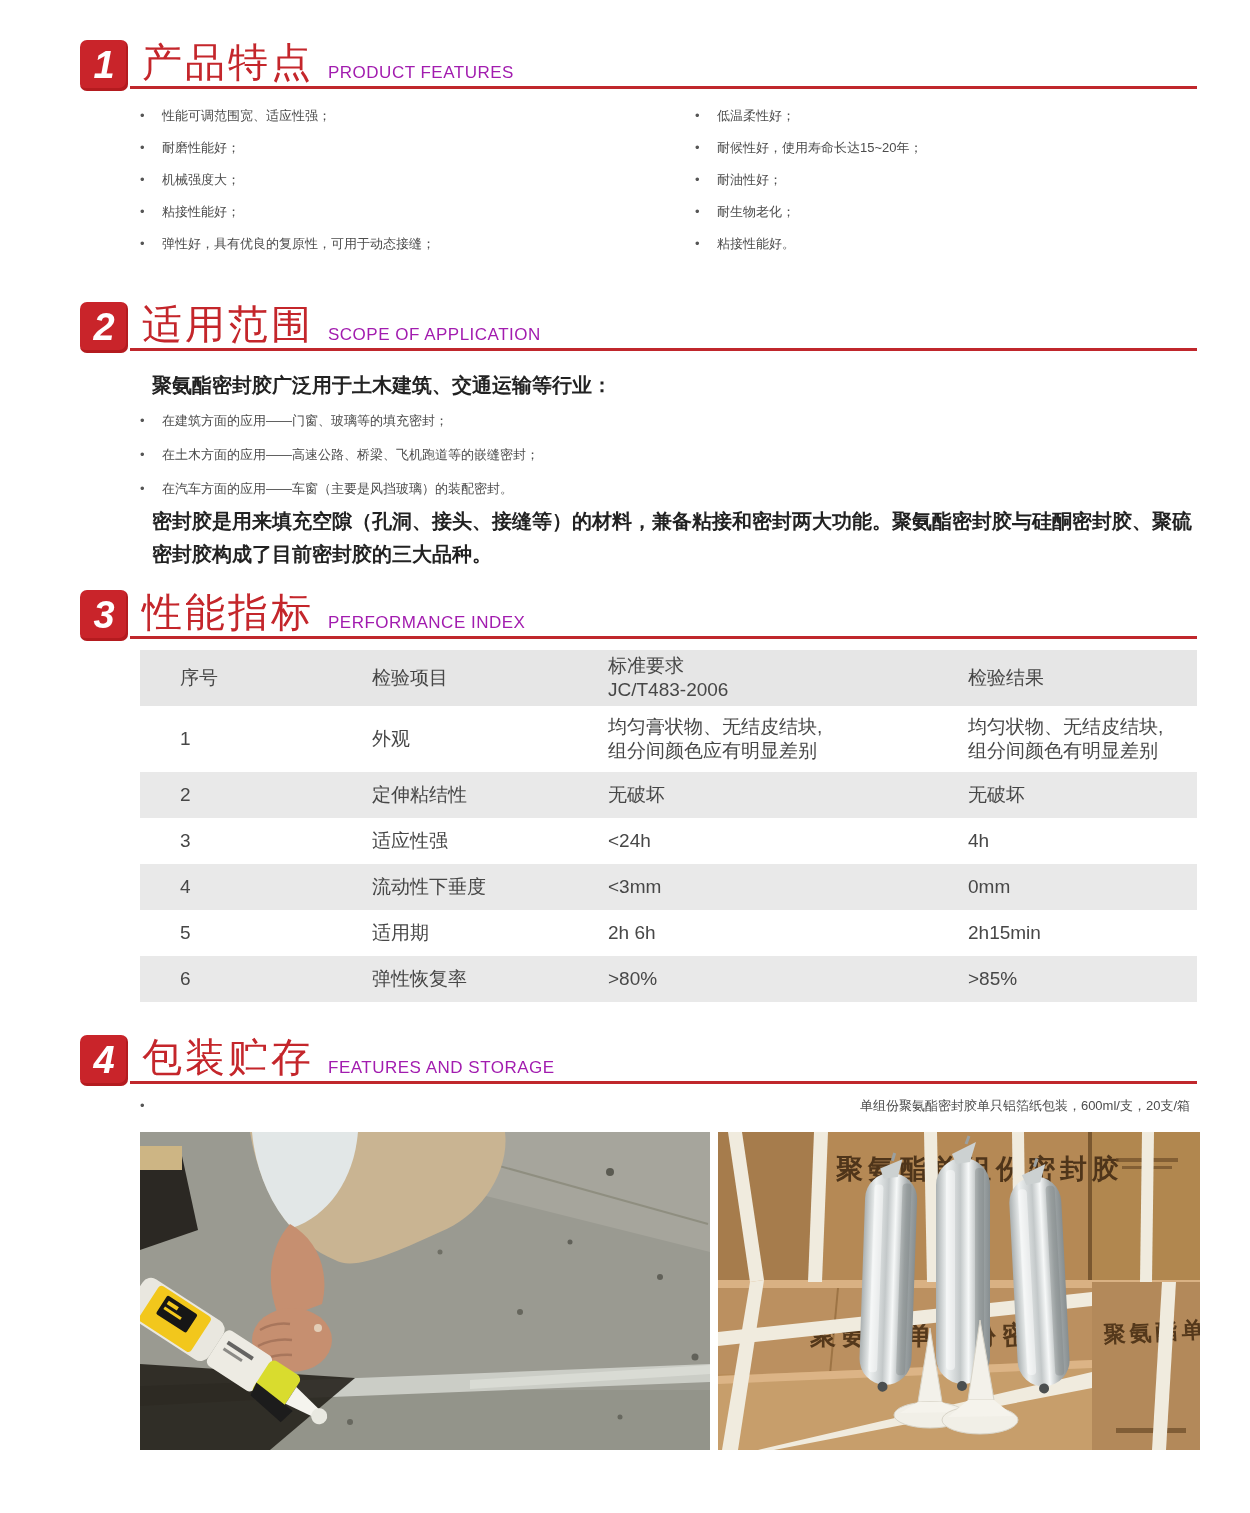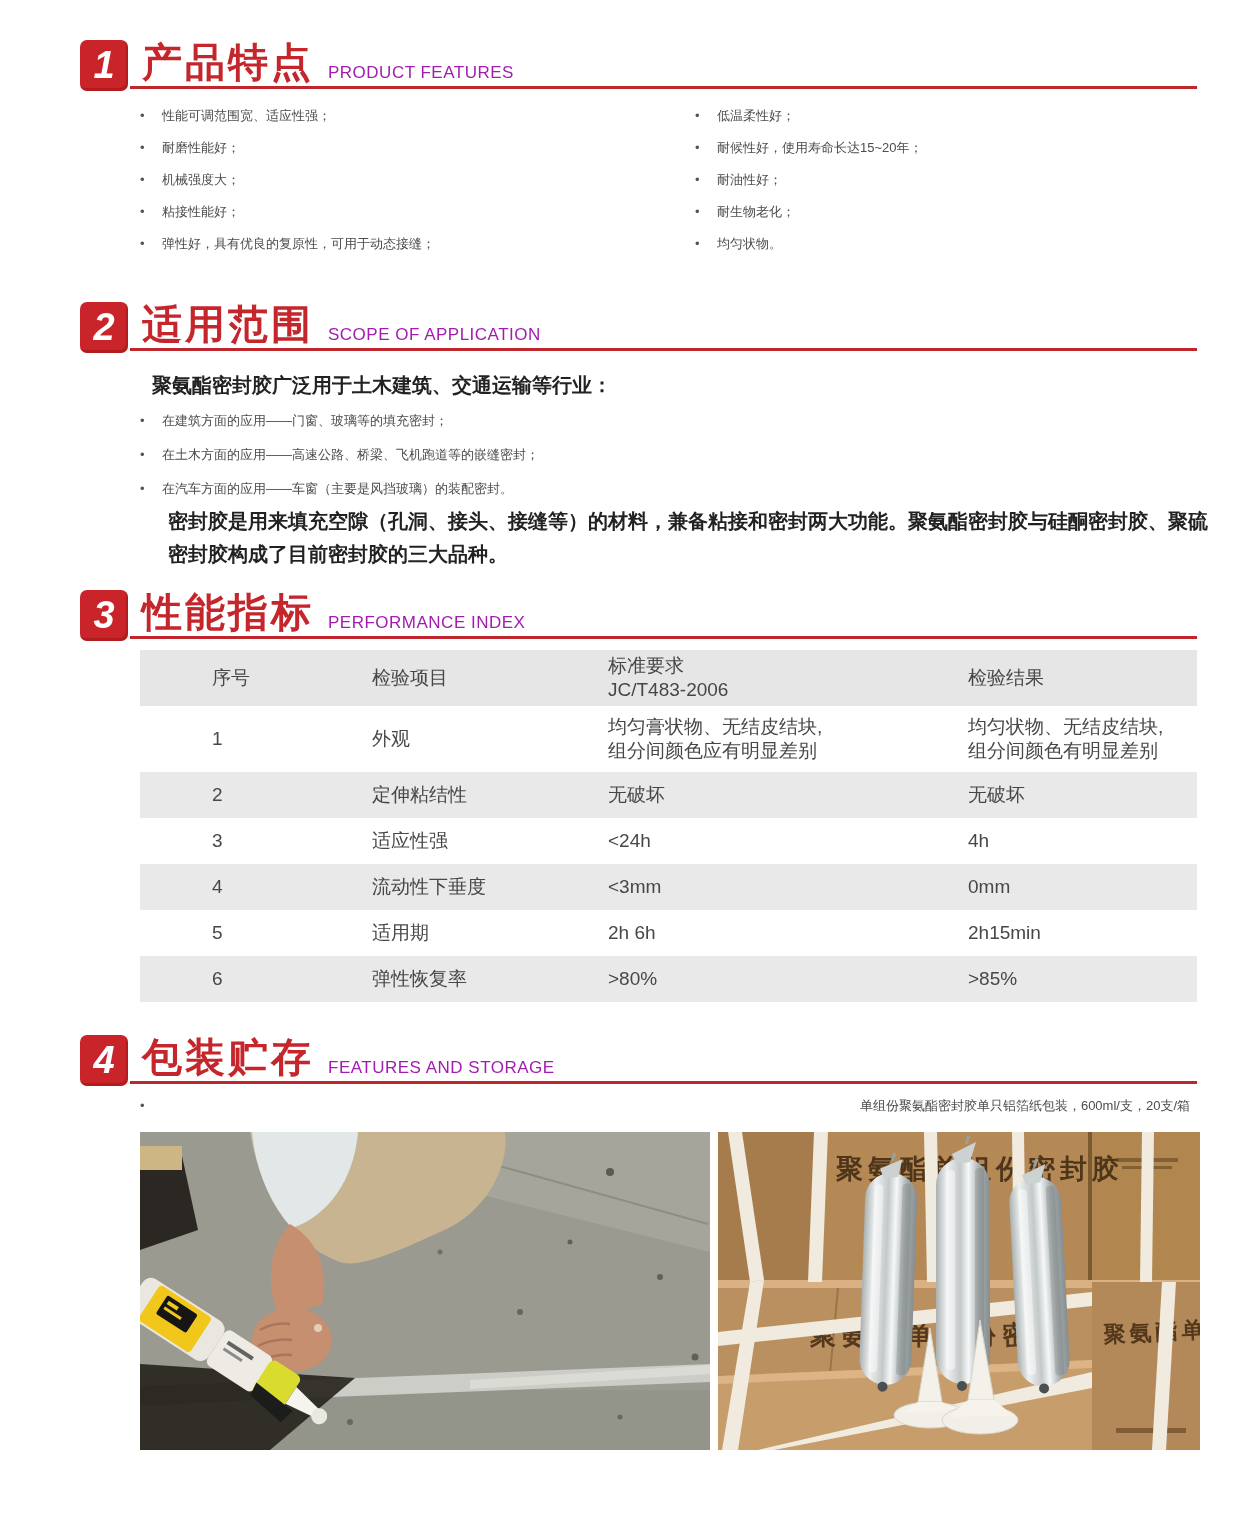--- a/index.html
+++ b/index.html
@@ -10,41 +10,41 @@
   }
   .sec-header{position:absolute;left:0;width:1250px;height:56px;}
   .badge{
     position:absolute;left:80px;top:0;width:48px;height:51px;
     background:#c9242a;border-radius:7px;color:#fff;
     font-style:italic;font-weight:bold;font-size:38px;
     display:flex;align-items:center;justify-content:center;
     box-shadow:inset -2px -3px 0 rgba(120,0,0,.25);
   }
   .title-row{position:absolute;left:142px;top:0;display:flex;align-items:flex-end;}
-  .title-zh{color:#c4262b;font-size:40px;font-weight:bold;letter-spacing:3px;line-height:44px;}
+  .title-zh{color:#c4262b;font-size:40px;font-weight:normal;letter-spacing:3px;line-height:44px;}
   .title-en{color:#a21caf;font-size:17px;font-weight:normal;letter-spacing:.5px;line-height:17px;margin:0 0 3px 14px;}
   .underline{position:absolute;left:130px;width:1067px;top:46px;height:3px;background:#c0272c;}
 
   .bullet-list{position:absolute;margin:0;padding:0;list-style:none;}
   .bullet-list li{position:relative;padding-left:22px;font-size:13px;color:#4c4c4c;}
   .bullet-list li::before{content:"•";position:absolute;left:0;top:0;color:#555;}
   .lh32 li{line-height:32px;}
   .lh34 li{line-height:34px;}
 
   .bold-line{position:absolute;font-size:20px;font-weight:bold;color:#222;}
-  .closing{width:1046px;line-height:33px;margin-left:16px;}
+  .closing{width:1046px;line-height:33px;}
 
   .ptable{position:absolute;left:140px;top:650px;width:1057px;font-size:19px;color:#474747;}
   .trow{display:grid;grid-template-columns:232px 236px 360px 229px;align-items:center;}
   .trow.gray{background:#e9e9e9;}
   .thead{height:56px;background:#e6e6e6;}
   .r-tall{height:66px;}
   .r-std{height:46px;}
   .cell{line-height:24px;}
-  .cell.c1{padding-left:72px;}
+  .cell.c1{padding-left:40px;}
   .two-line div{white-space:nowrap;}
 
   .photo{position:absolute;top:1132px;height:318px;}
   .photo svg{display:block;}
   #photo-left{left:140px;width:570px;}
   #photo-right{left:718px;width:482px;}
 </style>
 </head>
 <body>
 
@@ -62,21 +62,21 @@
   <li>耐磨性能好；</li>
   <li>机械强度大；</li>
   <li>粘接性能好；</li>
   <li>弹性好，具有优良的复原性，可用于动态接缝；</li>
 </ul>
 <ul class="bullet-list lh32" style="left:695px;top:100px;width:520px;">
   <li>低温柔性好；</li>
   <li>耐候性好，使用寿命长达15~20年；</li>
   <li>耐油性好；</li>
   <li>耐生物老化；</li>
-  <li>均匀状物。</li>
+  <li>粘接性能好。</li>
 </ul>
 
 <div class="sec-header" style="top:302px;">
   <div class="badge">2</div>
   <div class="underline"></div>
   <div class="title-row">
     <div class="title-zh">适用范围</div>
     <div class="title-en">SCOPE OF APPLICATION</div>
   </div>
 </div>

